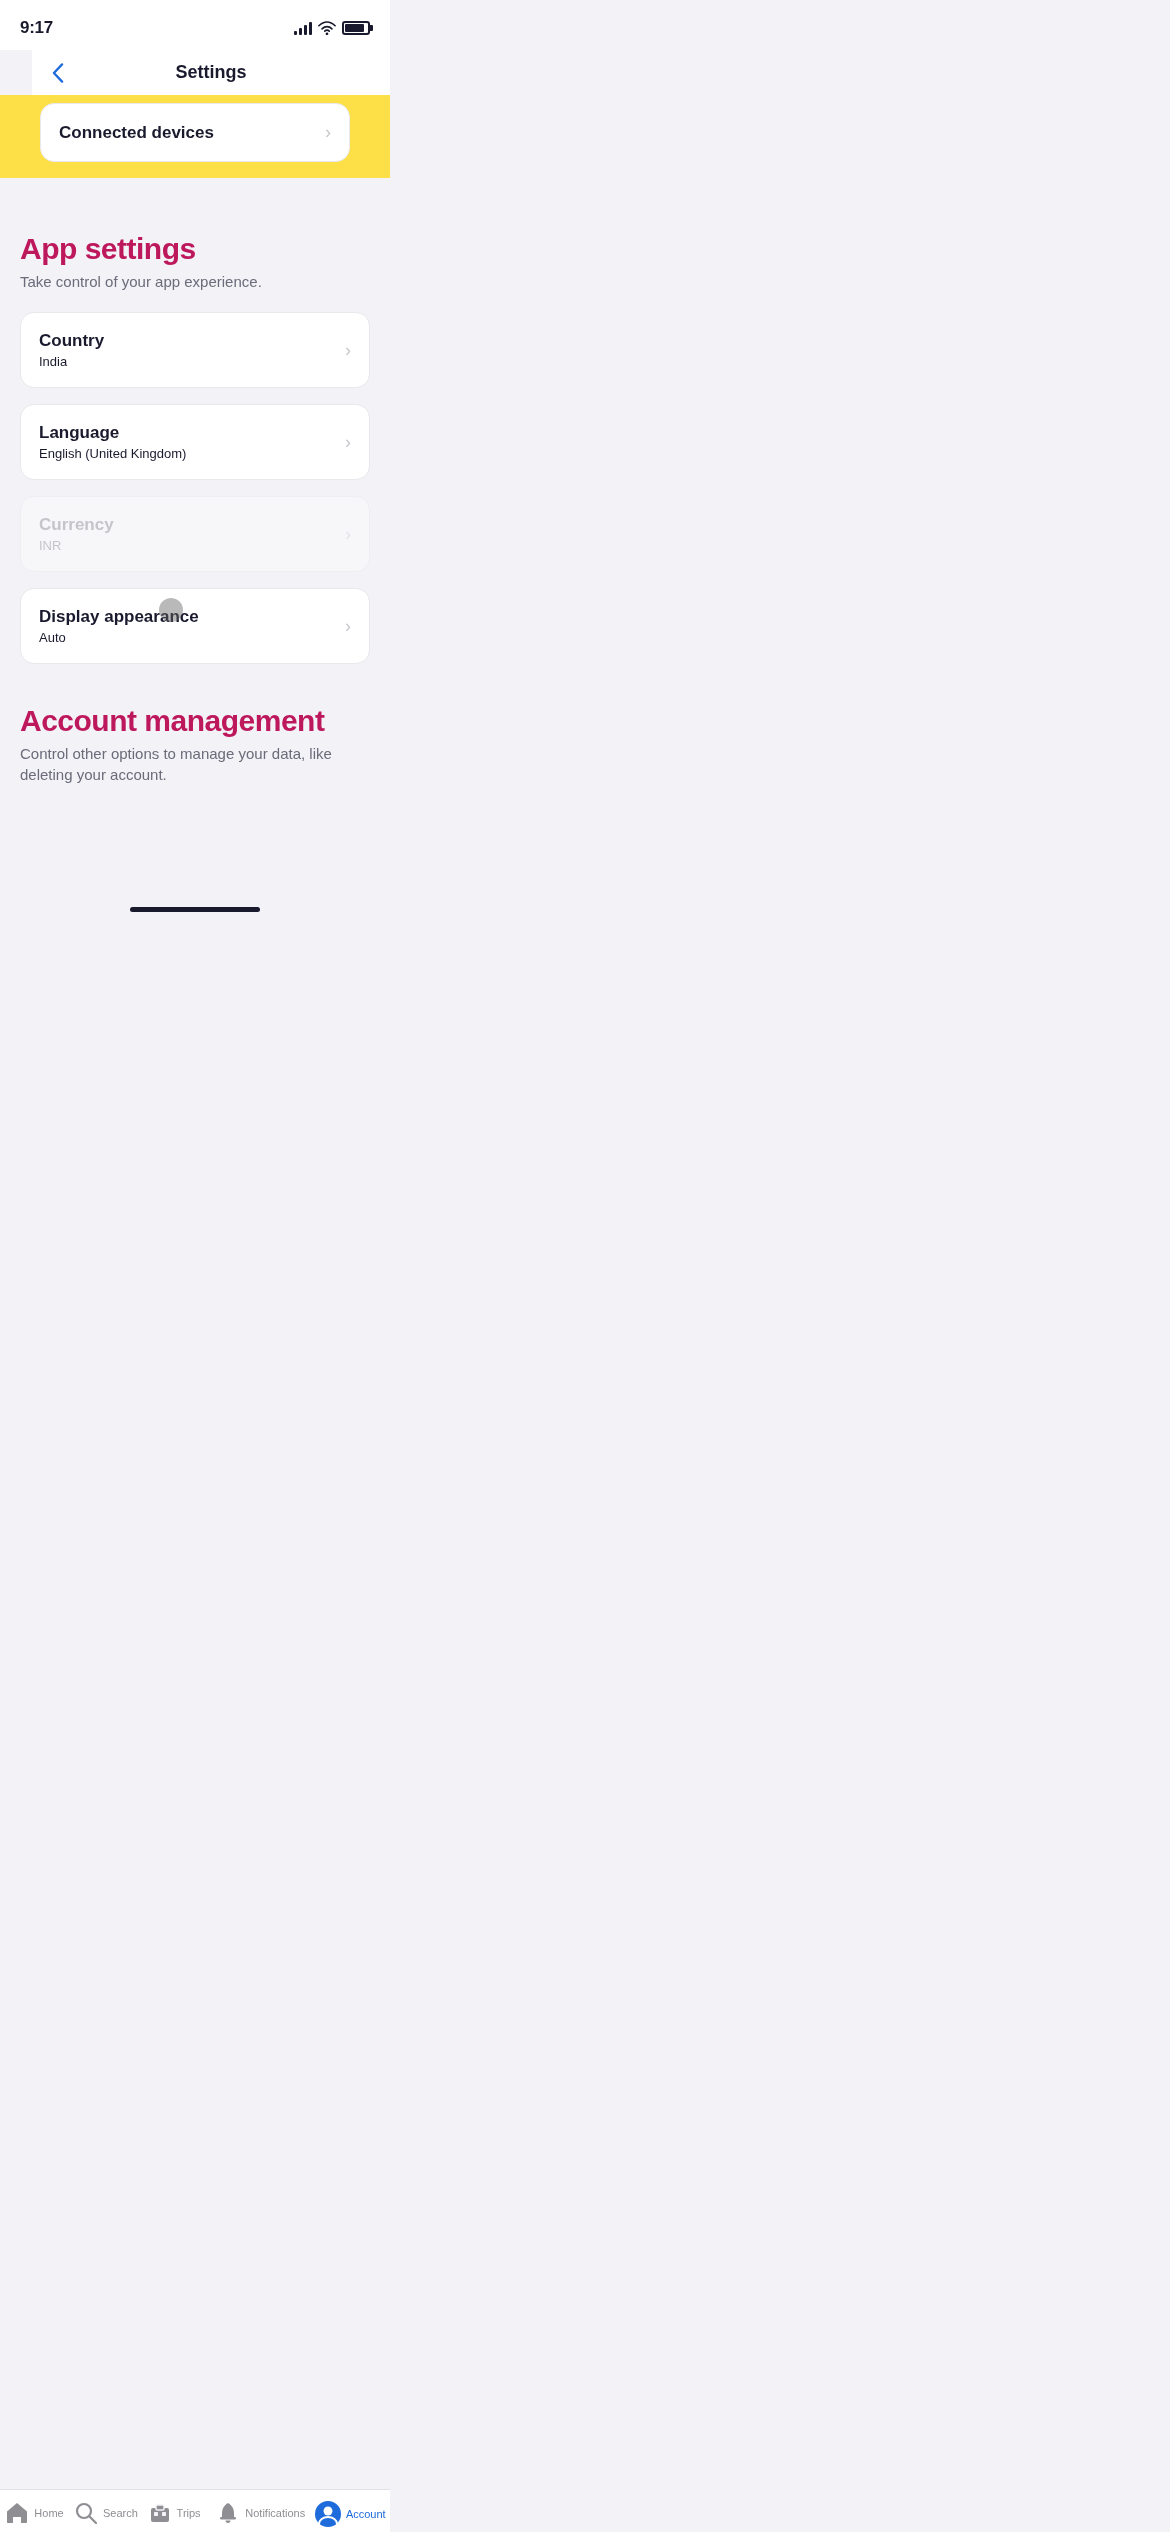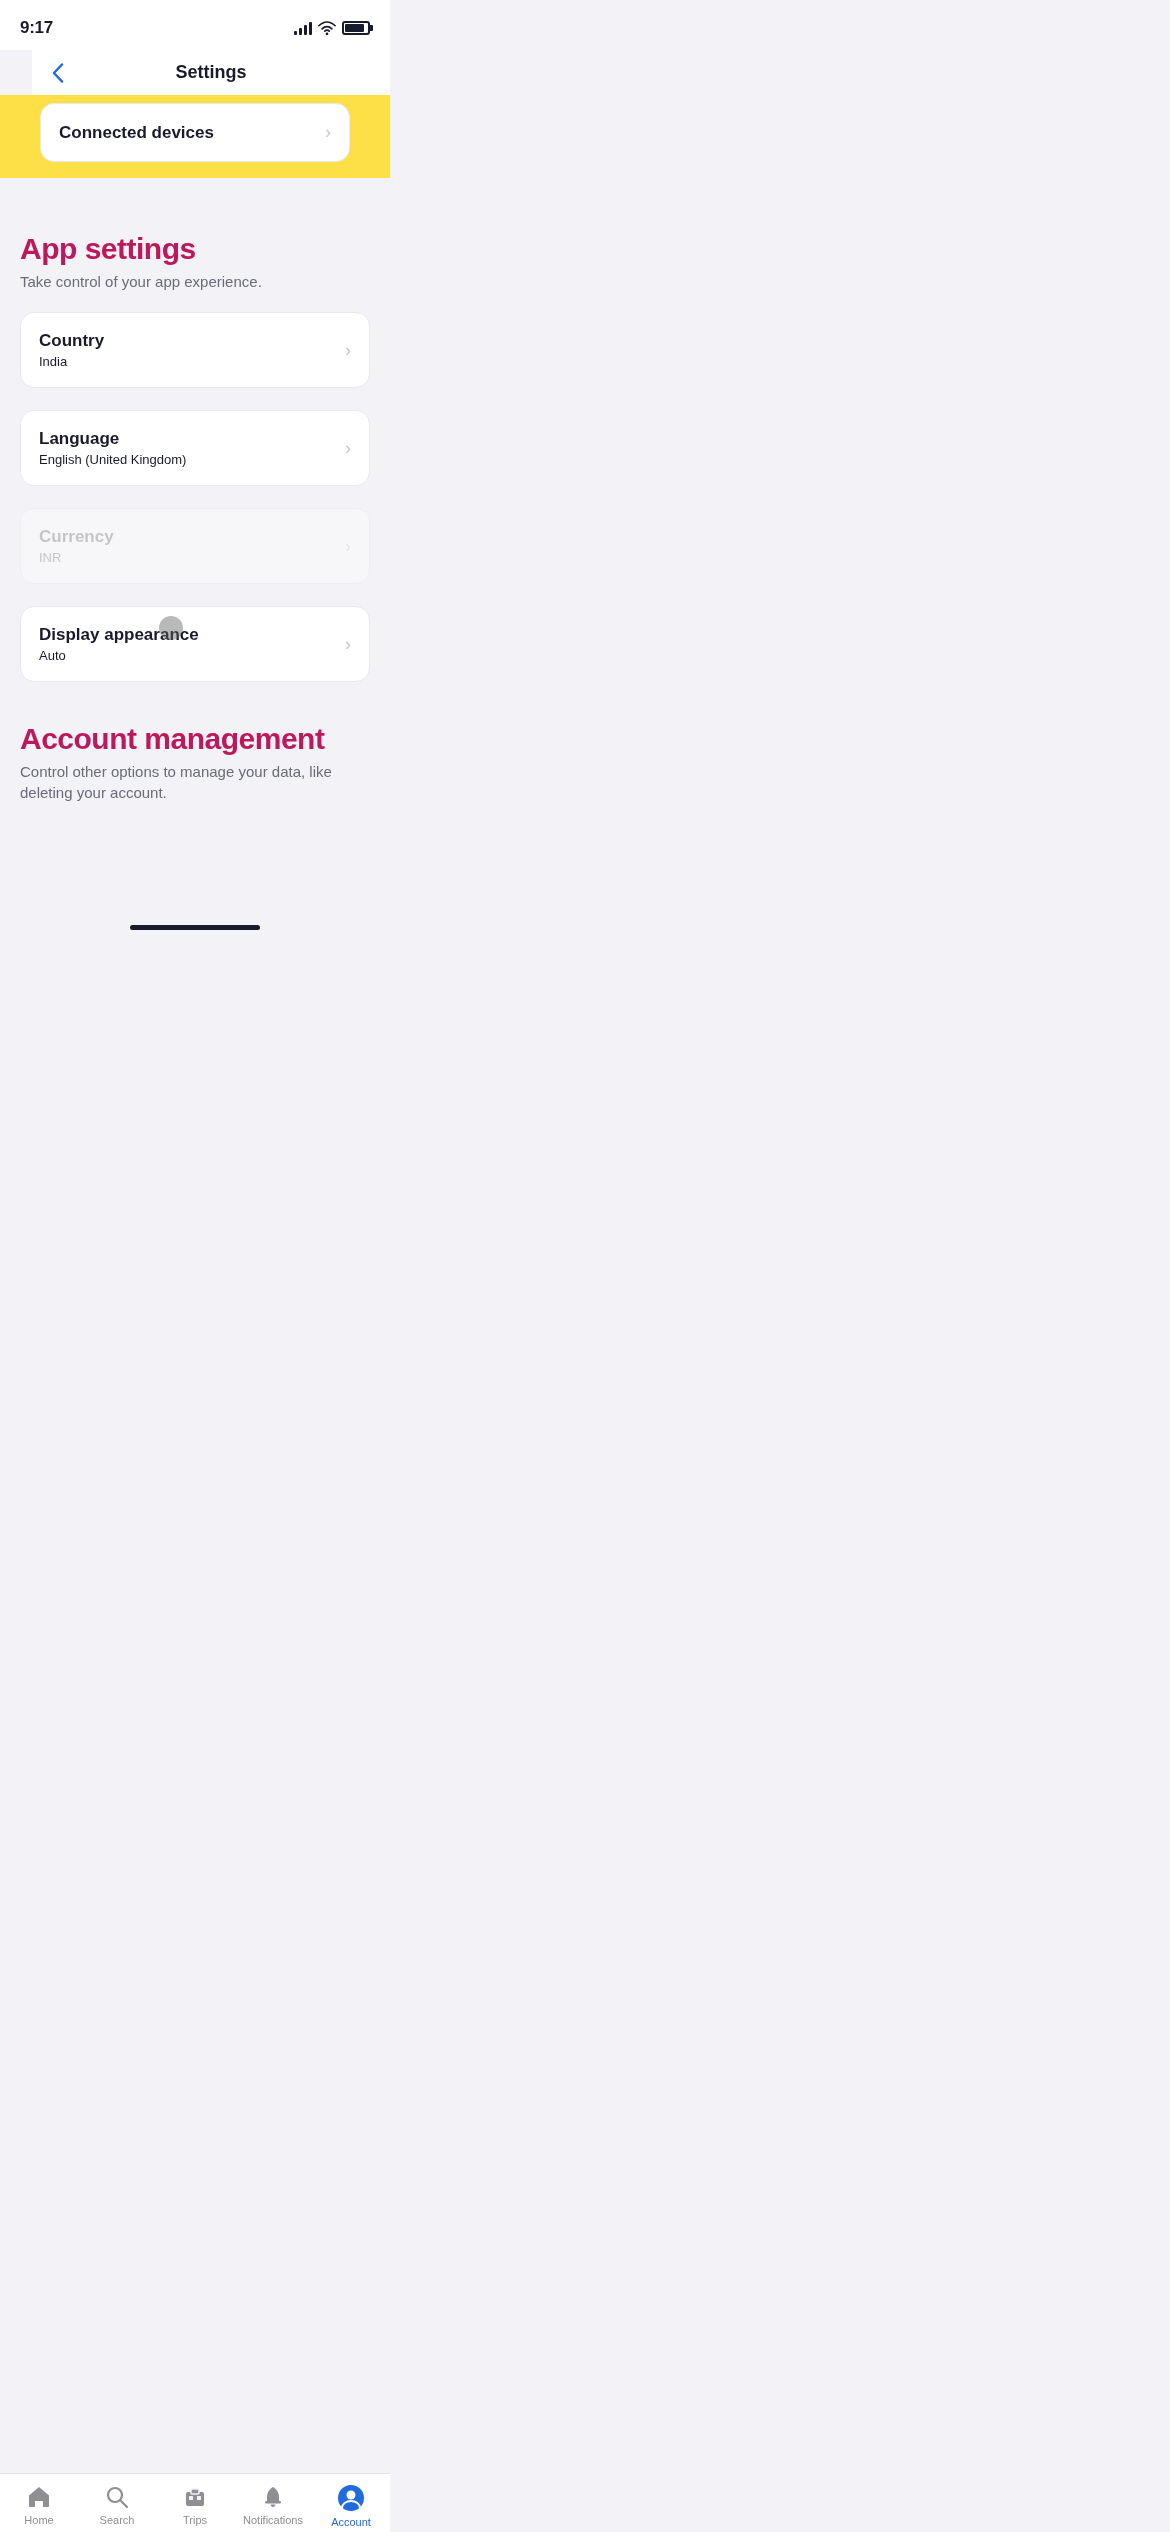--- a/index.html
+++ b/index.html
@@ -176,21 +176,21 @@
     .section-subtitle {
       font-size: 15px;
       color: #6b6b7a;
       margin-top: 6px;
       line-height: 1.4;
     }
 
     .cards-group {
       display: flex;
       flex-direction: column;
-      gap: 22px;
+      gap: 16px;
       margin-top: 4px;
     }
 
     .top-white-block {
       background: #ffffff;
       padding-bottom: 12px;
     }
 
     .bottom-tab-bar {
       position: fixed;
@@ -201,21 +201,21 @@
       border-top: 1px solid #e0e0e5;
       display: flex;
       justify-content: space-around;
       align-items: flex-start;
       padding: 10px 0 4px;
       z-index: 100;
     }
 
     .tab-item {
       display: flex;
-      flex-direction: column;
+      flex-direction: row;
       align-items: center;
       gap: 4px;
       cursor: pointer;
       min-width: 60px;
     }
 
     .tab-label {
       font-size: 11px;
       color: #8e8e93;
       font-weight: 500;

